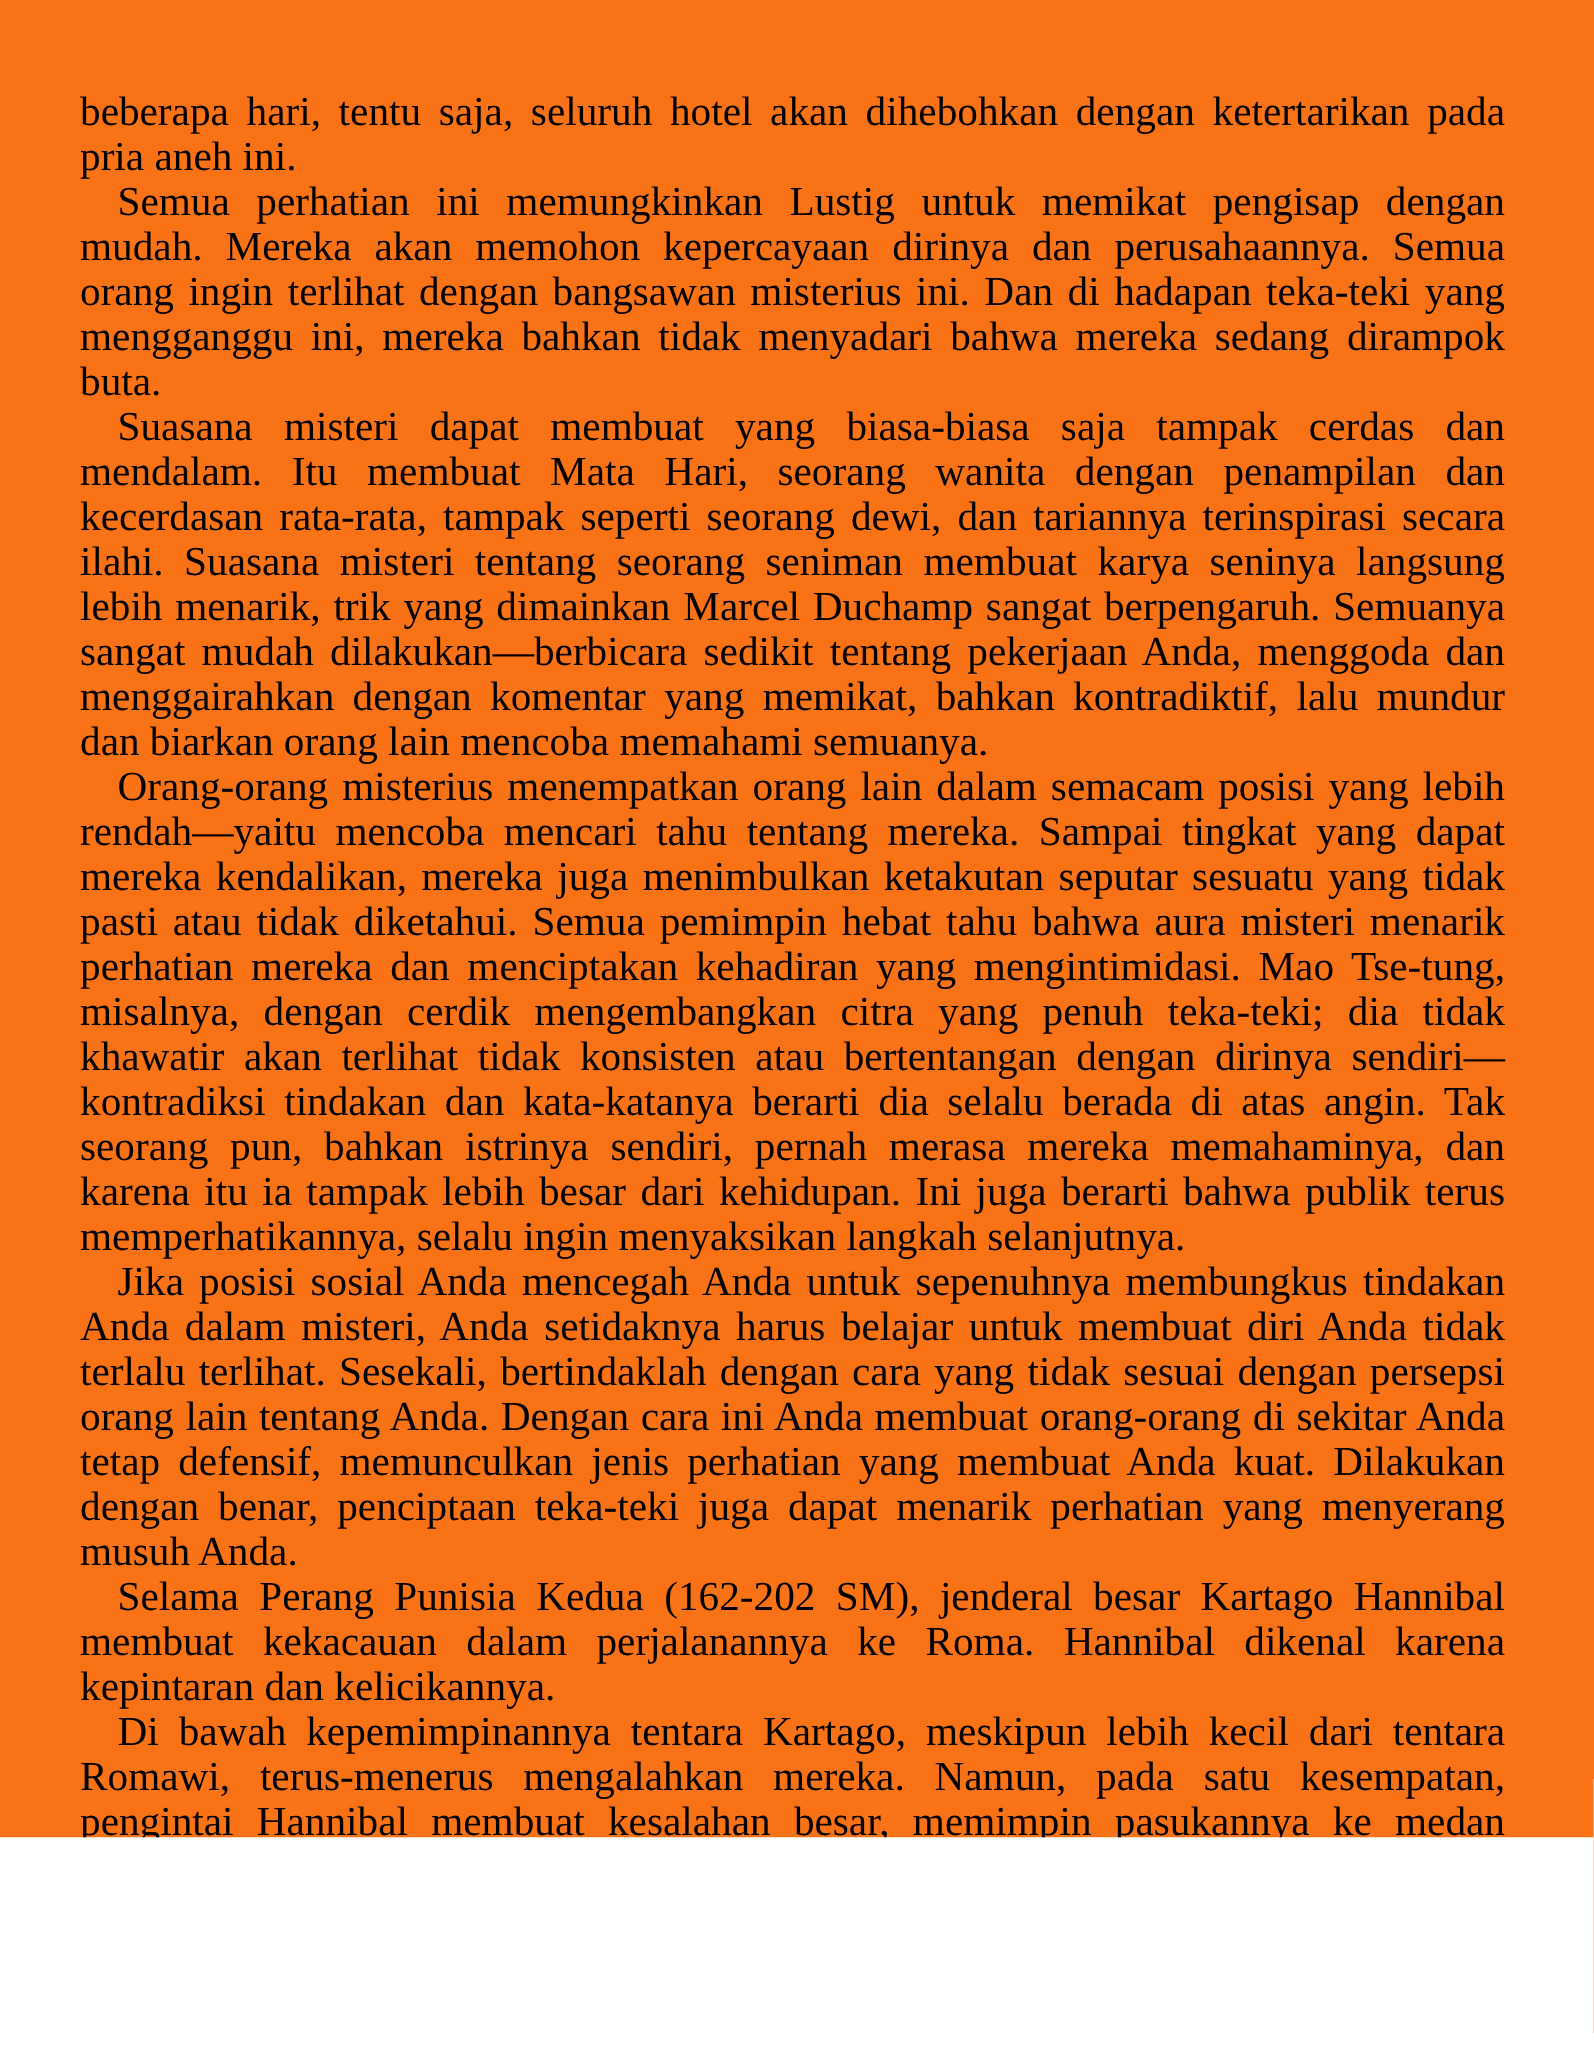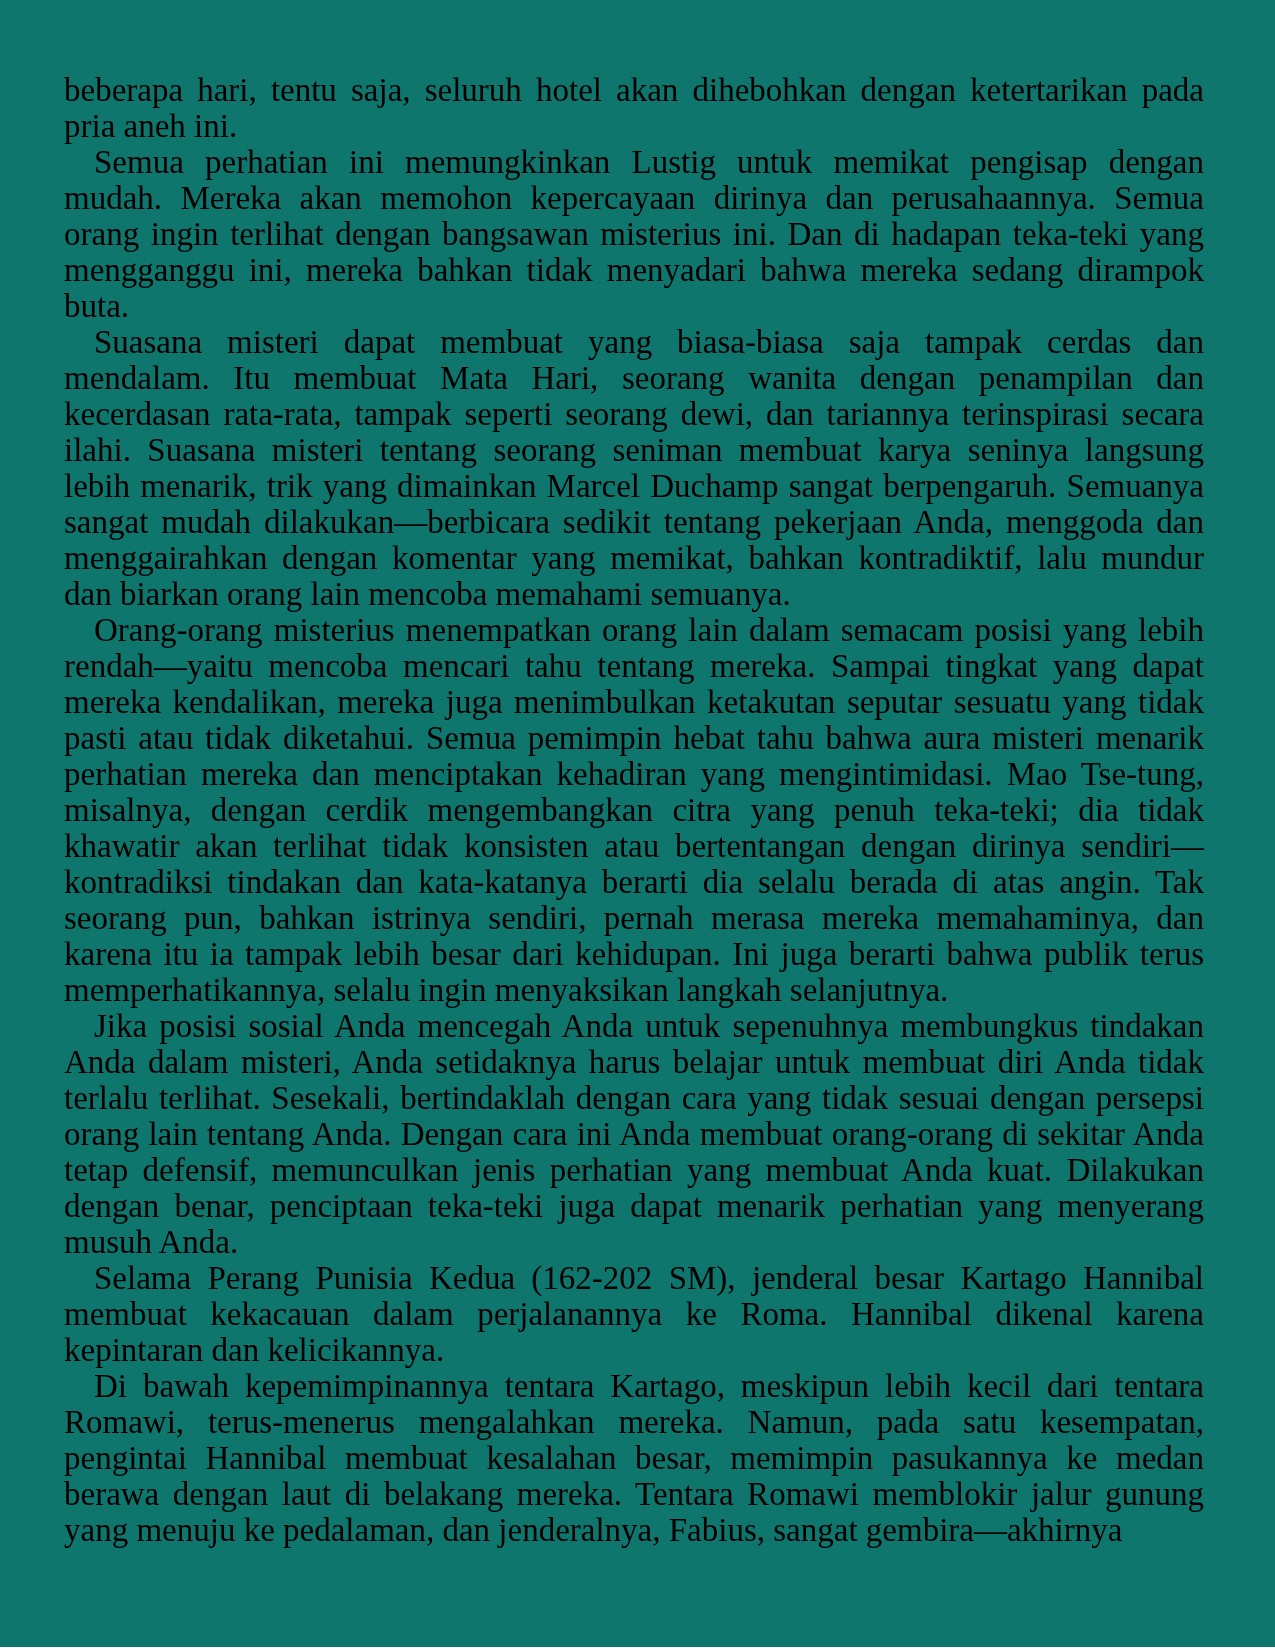--- a/index.html
+++ b/index.html
@@ -3,22 +3,22 @@
 <meta charset="utf-8">
 <style>
   html, body {
     margin: 0;
     padding: 0;
     background: #ffffff;
   }
   .page {
     position: relative;
     width: 1275px;
-    height: 1647px;
-    background: #0f766e;
+    height: 1470px;
+    background: #f97316;
     overflow: hidden;
   }
   .text-block {
     position: absolute;
     left: 64px;
     top: 72px;
     width: 1140px;
     font-family: "Liberation Serif", "DejaVu Serif", serif;
     font-size: 33px;
     line-height: 36px;

